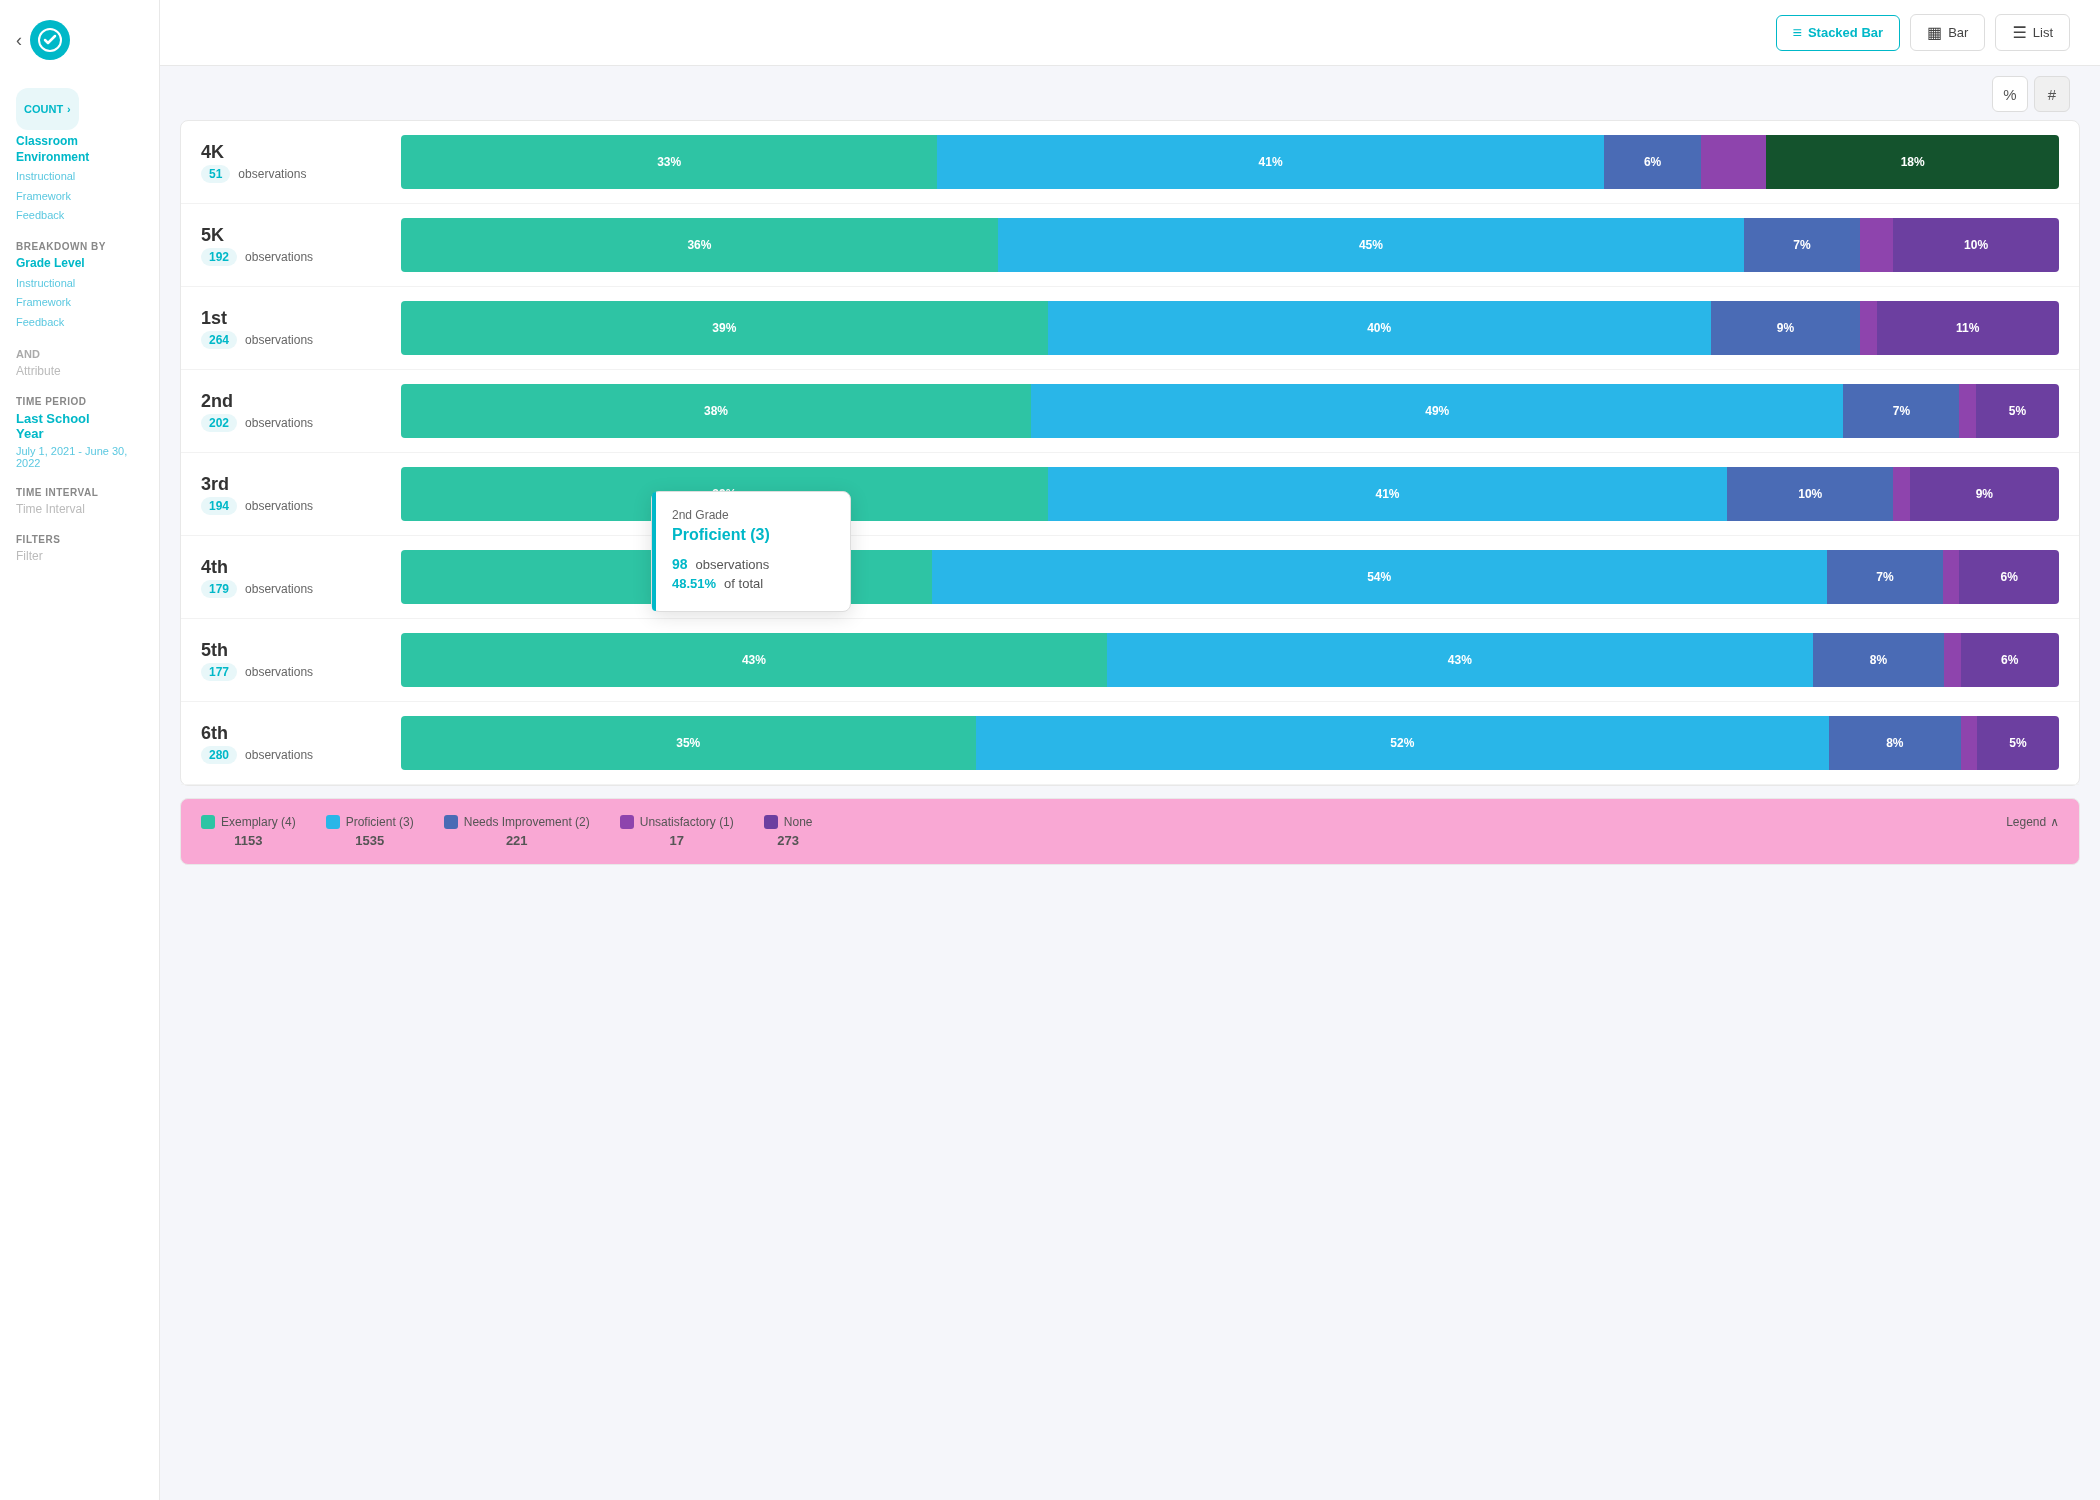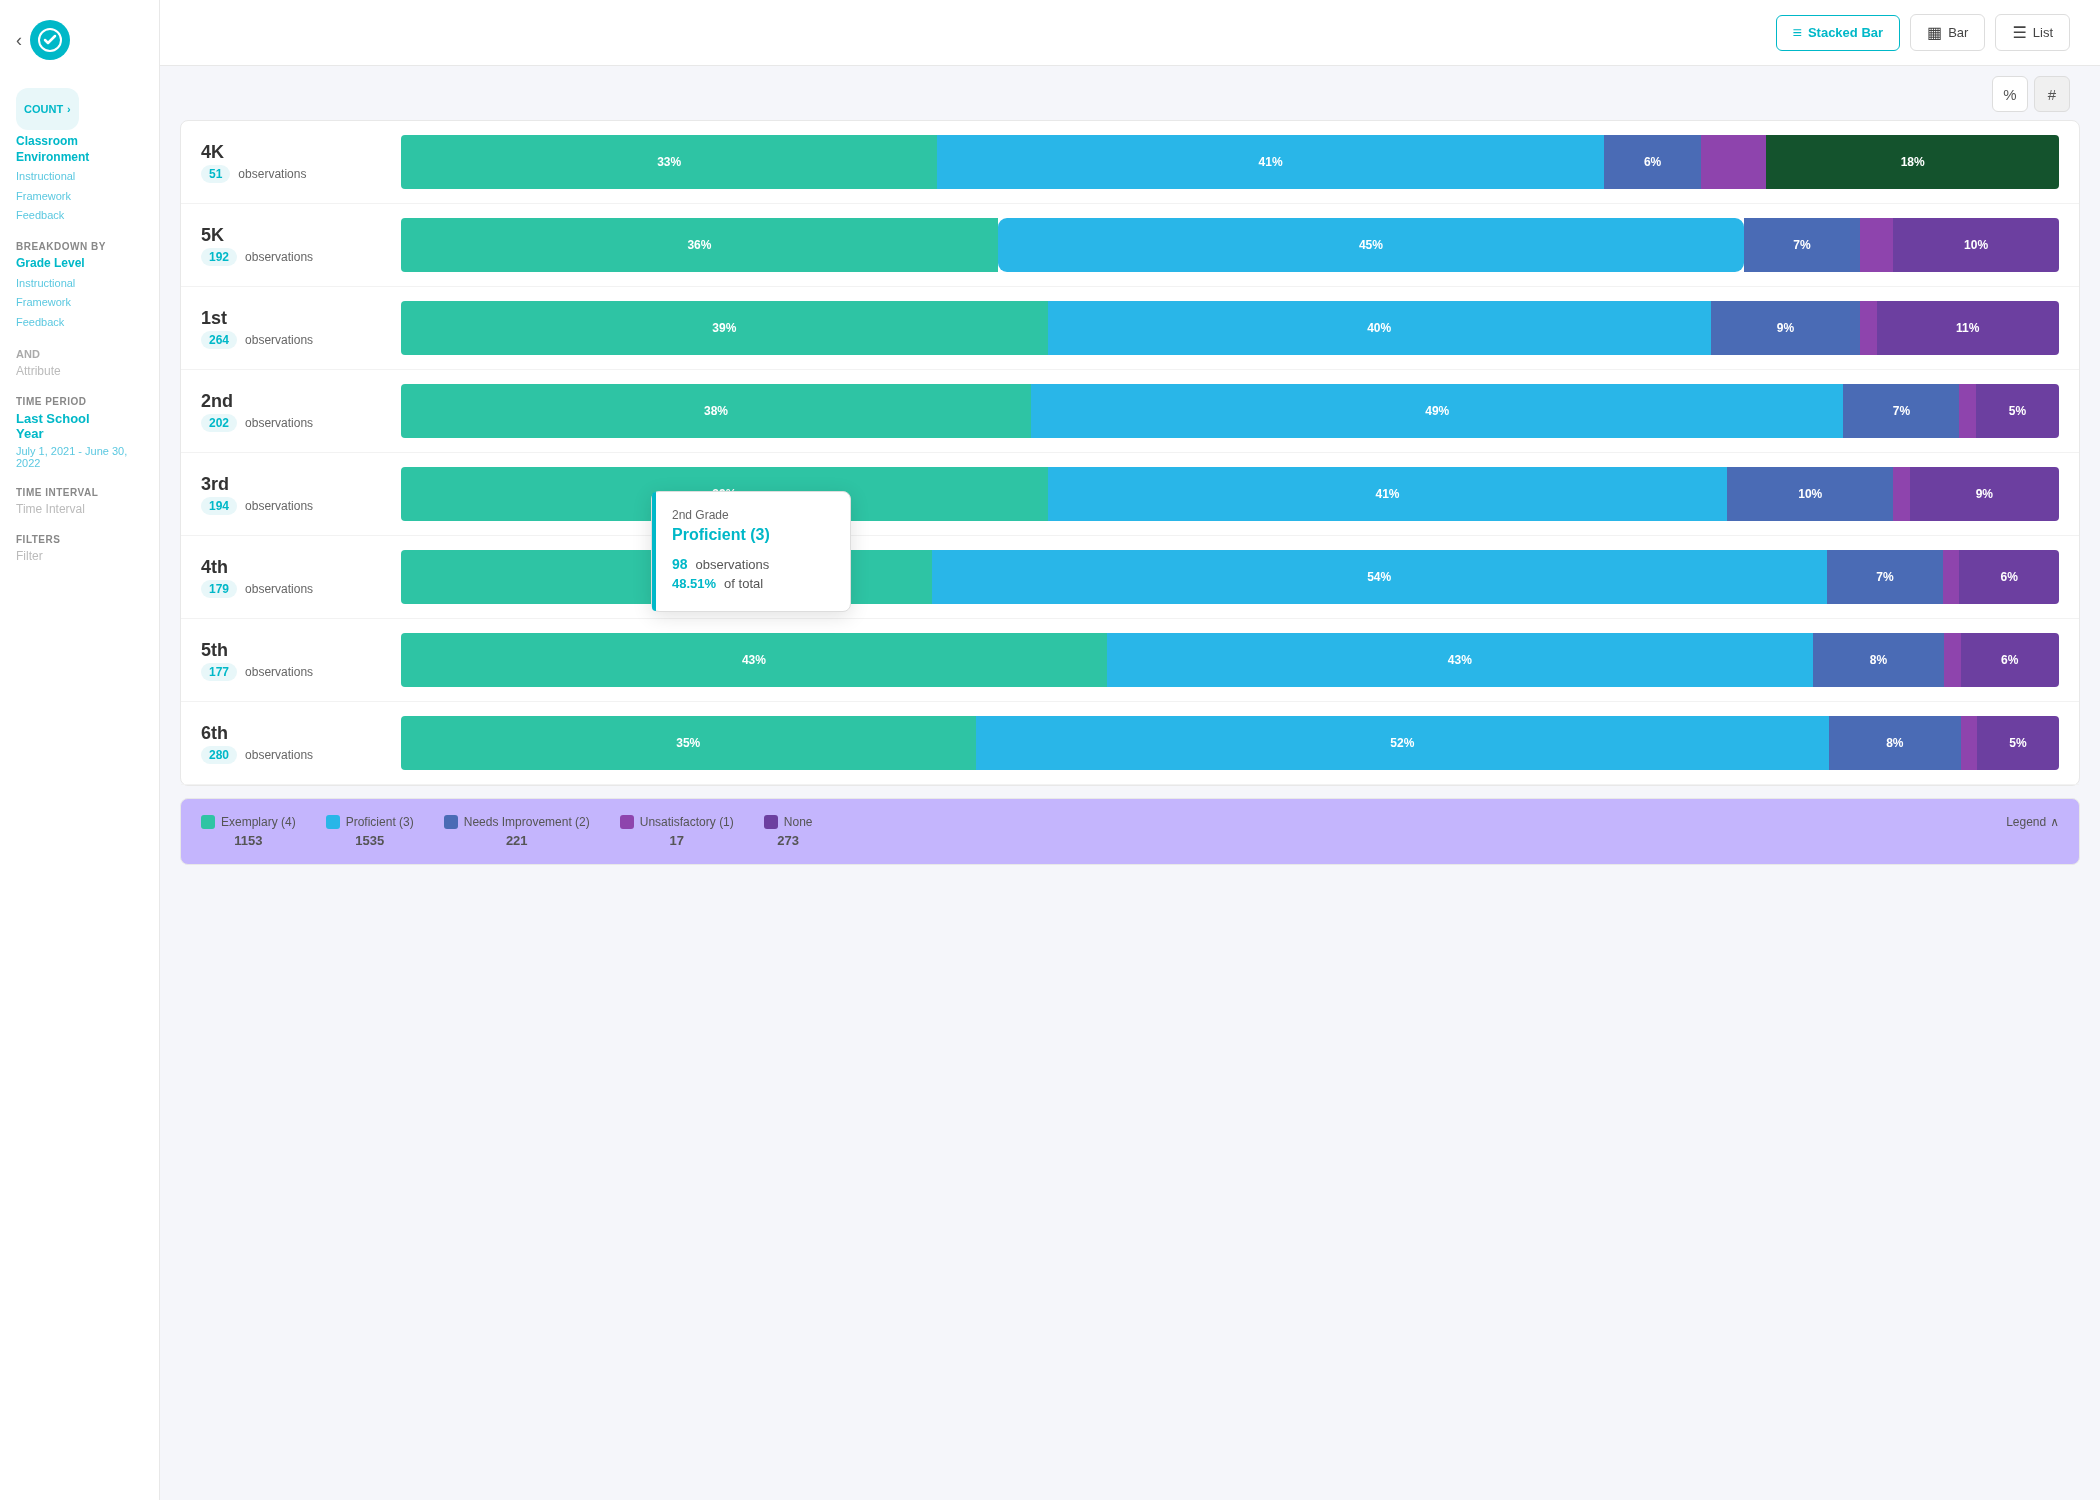--- a/index.html
+++ b/index.html
@@ -144,21 +144,21 @@
 
     .bar-segment {
       display: flex; align-items: center; justify-content: center;
       font-size: 12px; font-weight: 600; color: white;
       position: relative;
       overflow: visible;
     }
 
     
     .legend {
-      background: #c4b5fd;
+      background: #f9a8d4;
       border: 1px solid #e8e8e8;
       border-radius: 8px;
       padding: 16px 20px;
       margin-top: 12px;
       display: flex;
       align-items: flex-start;
       justify-content: space-between;
     }
     .legend-items {
       display: flex; gap: 30px; align-items: flex-start;
@@ -310,21 +310,21 @@
         <div class="chart-row">
           <div class="row-label-area">
             <div class="grade-label">5K</div>
             <div class="obs-area">
               <span class="obs-count">192</span>
               <span class="obs-text">observations</span>
             </div>
           </div>
           <div class="bar-area">
             <div class="bar-segment" style="width: 36%; background: rgb(46, 196, 164); border-radius: 4px 0px 0px 4px;">36%</div>
-            <div class="bar-segment" style="width: 45%; background: rgb(41, 182, 232); border-radius: 9px;">45%</div>
+            <div class="bar-segment" style="width: 45%; background: rgb(41, 182, 232);">45%</div>
             <div class="bar-segment" style="width: 7%; background: rgb(74, 107, 181);">7%</div>
             <div class="bar-segment" style="width: 2%; background: rgb(142, 68, 173); min-width: 4px;"></div>
             <div class="bar-segment" style="width: 10%; background: rgb(108, 63, 160); border-radius: 0px 4px 4px 0px;">10%</div>
           </div>
         </div>
         <div class="chart-row">
           <div class="row-label-area">
             <div class="grade-label">1st</div>
             <div class="obs-area">
               <span class="obs-count">264</span>

